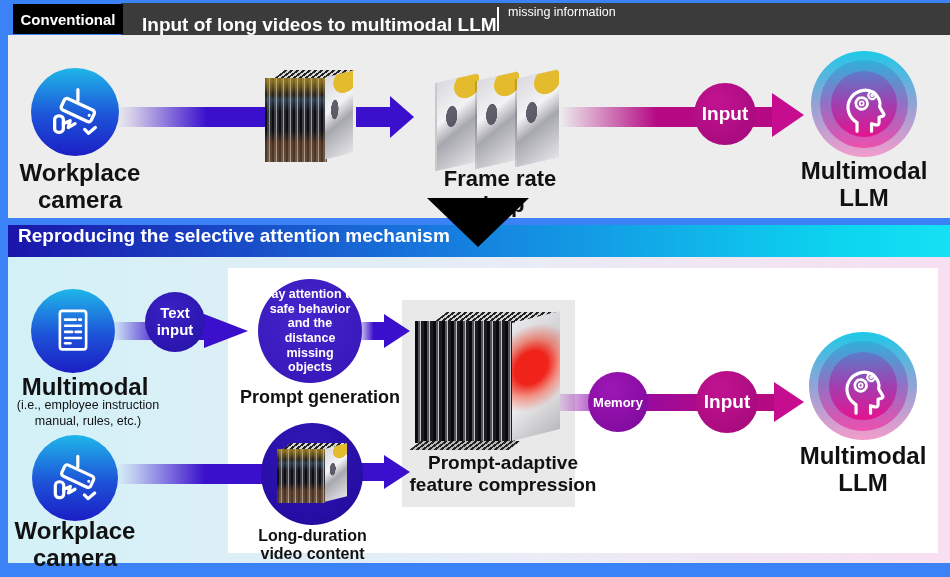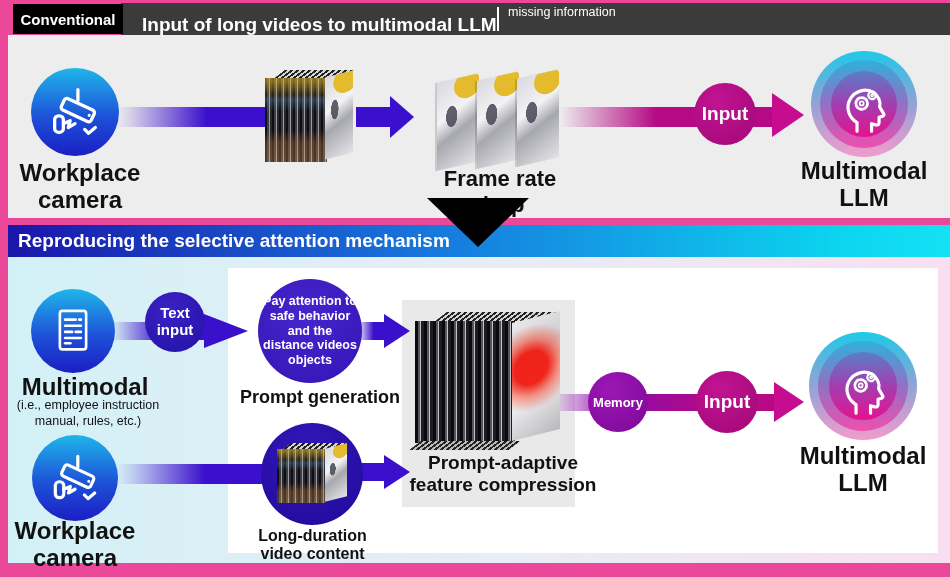--- a/index.html
+++ b/index.html
@@ -1,31 +1,31 @@
 <!DOCTYPE html>
 <html><head>
 <meta charset="utf-8">
 <style>
   html,body{margin:0;padding:0;background:#fff;}
-  .canvas{position:relative;width:950px;height:577px;background:#ec4899;overflow:hidden;
+  .canvas{position:relative;width:950px;height:577px;background:#3b82f6;overflow:hidden;
           font-family:"Liberation Sans",sans-serif;color:#111;text-decoration:underline;}
   .abs{position:absolute;}
   
   .conv-bar{left:121px;top:3px;width:829px;height:32px;background:#3b3b3b;}
   .conv-tag{left:13px;top:4px;width:110px;height:30px;background:#000;color:#fff;
             font-weight:bold;font-size:15px;display:flex;align-items:center;justify-content:center;}
   .conv-title{left:142px;top:3px;height:43px;display:flex;align-items:center;
               color:#fff;font-weight:bold;font-size:19px;}
   .conv-divider{left:497px;top:7px;width:2px;height:24px;background:#fff;}
   .conv-note{left:508px;top:5px;width:400px;color:#fff;font-size:12.5px;line-height:1.22;}
   
   .top-section{left:8px;top:35px;width:942px;height:183px;background:#ededed;}
   .prop-header{left:8px;top:225px;width:942px;height:32px;
                background:linear-gradient(90deg,#1b15aa 0%,#1778dd 45%,#0cd4ef 88%,#14e2f4 100%);
-               display:flex;align-items:center;}
+               display:flex;}
   .prop-header span{color:#fff;font-weight:bold;font-size:19px;padding-left:10px;}
   .prop-section{left:8px;top:257px;width:942px;height:306px;
                 background:linear-gradient(90deg,#d2f1f7 0%,#e9ecf6 55%,#f8dff1 100%);}
   .white-panel{left:228px;top:268px;width:710px;height:285px;background:#fff;}
   .gray-box{left:402px;top:300px;width:173px;height:207px;background:#e9e9e9;}
   .black-tri{left:427px;top:198px;width:0;height:0;border-left:51px solid transparent;
              border-right:51px solid transparent;border-top:49px solid #000;z-index:6;}
   
   .bar{position:absolute;}
   .bar-indigo{background:linear-gradient(90deg,rgba(58,16,204,0) 0%,rgba(58,16,204,.15) 10%,#3a10cc 55%);}
@@ -192,21 +192,21 @@
   <div class="lbl lbl-sub" style="left:0px;top:398px;width:176px;">
     <div>(i.e., employee instruction</div>
     <div>manual, rules, etc.)</div>
   </div>
 
   <div class="circ c-textinput" style="left:145px;top:292px;width:60px;height:60px;">
     <span style="width:44px;">Text input</span>
   </div>
 
   <div class="circ c-pay" style="left:258px;top:279px;width:104px;height:104px;">
-    <span style="width:94px;">Pay attention to safe behavior and the distance videos objects</span>
+    <span style="width:94px;">Pay attention to safe behavior and the distance missing objects</span>
   </div>
   <div class="lbl lbl-pg" style="left:228px;top:387px;width:184px;">Prompt generation</div>
 
   <div class="lbl lbl-comp" style="left:398px;top:452px;width:210px;">Prompt-adaptive feature compression</div>
 
   <div class="circ c-memory" style="left:588px;top:372px;width:60px;height:60px;">Memory</div>
   <div class="circ c-magenta" style="left:696px;top:371px;width:62px;height:62px;">Input</div>
 
   <div class="llm-outer" style="left:809px;top:332px;width:108px;height:108px;">
     <div class="llm-mid">

